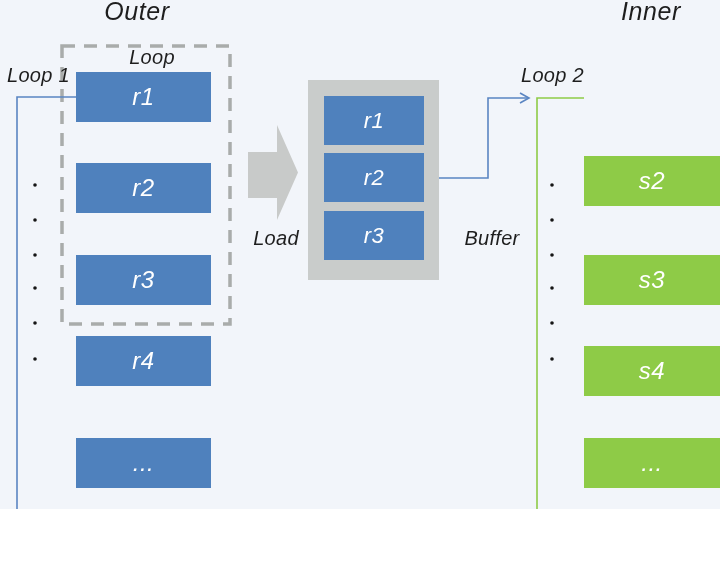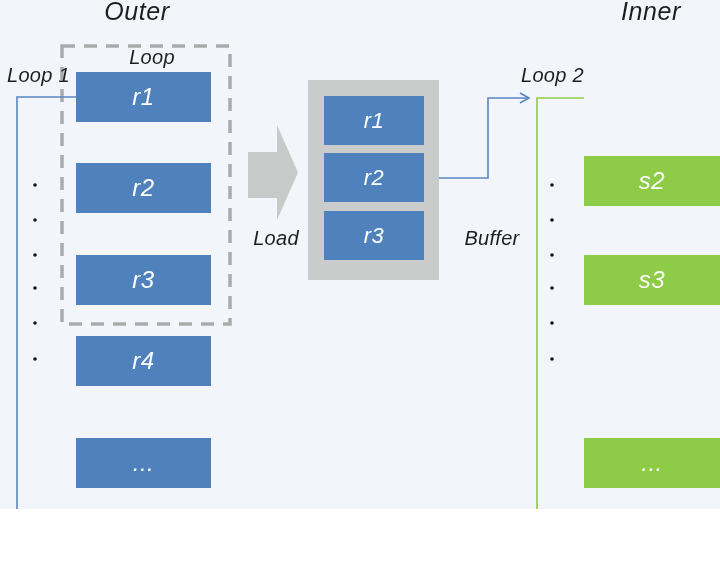--- a/index.html
+++ b/index.html
@@ -90,15 +90,16 @@
   <div class="row outer-row" style="top:438px">...</div>
 
   <div class="buffer">
     <div class="buffer-row" style="top:16px">r1</div>
     <div class="buffer-row" style="top:73px">r2</div>
     <div class="buffer-row" style="top:131px">r3</div>
   </div>
 
   <div class="row inner-row" style="top:156px">s2</div>
   <div class="row inner-row" style="top:255px">s3</div>
+  <div class="row inner-row" style="top:346px">s4</div>
   <div class="row inner-row" style="top:438px">...</div>
 
 </div>
 
 </body></html>

